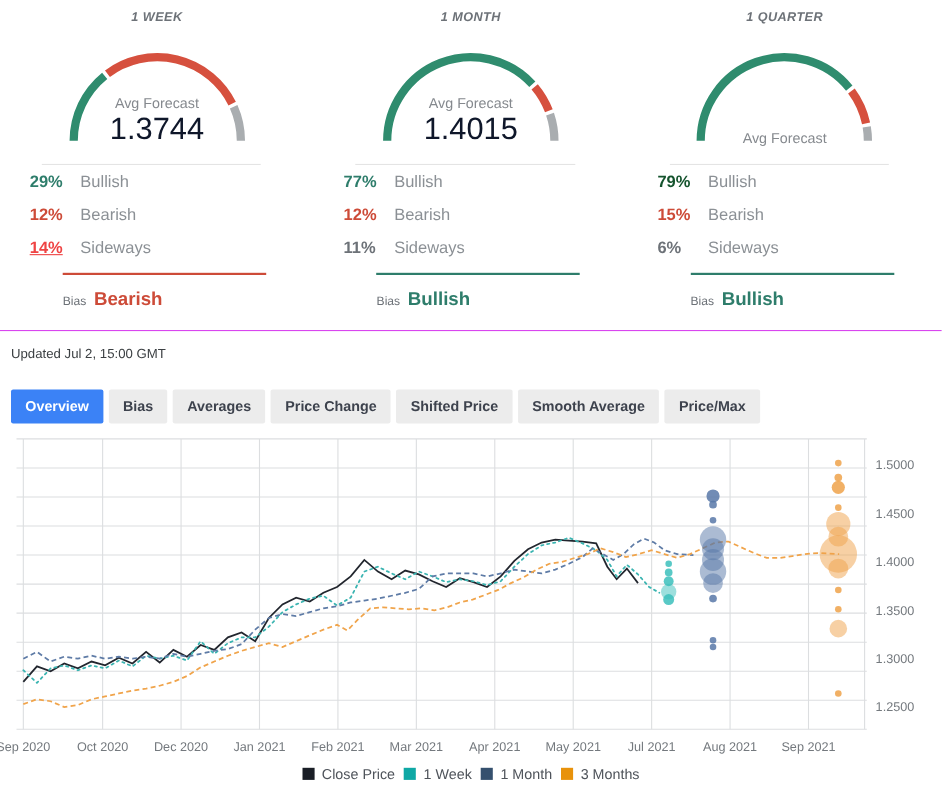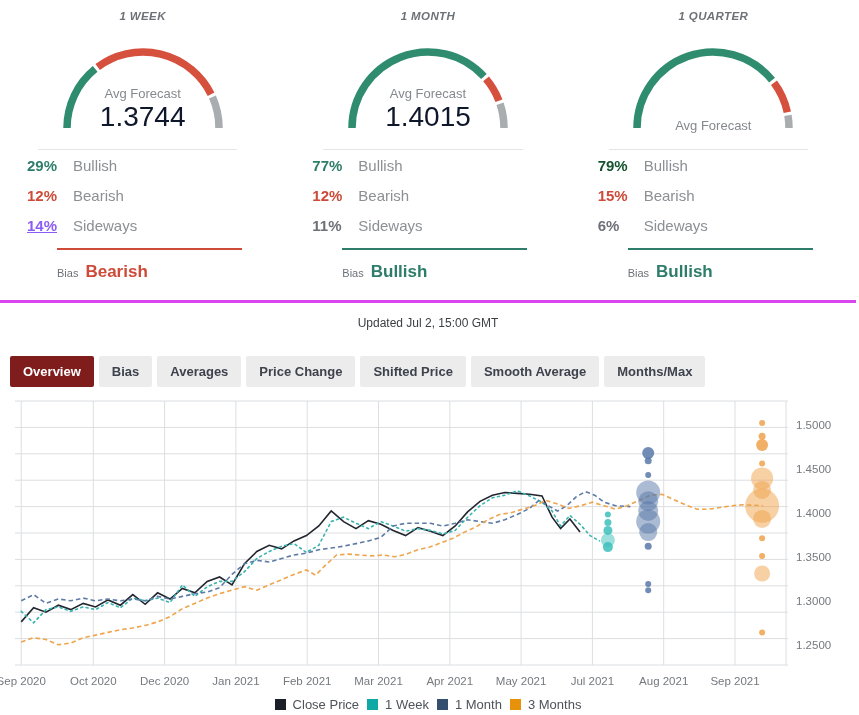--- a/index.html
+++ b/index.html
@@ -27,31 +27,31 @@
   .pct-row { display: flex; align-items: center; height: 30px; }
   .pct-value { width: 46px; font-weight: bold; font-size: 15px; }
   .pct-label { font-size: 15px; color: #8b9095; }
   .bias-divider { height: 2px; width: 185px; margin: 8px 0 0 57px; }
   .bias-row { display: flex; align-items: baseline; gap: 7px; padding-left: 57px; margin-top: 12px; }
   .bias-label { font-size: 11px; color: #6d7278; }
   .bias-value { font-size: 17px; font-weight: bold; }
 
   
   .updated {
-    margin-top: 18px; border-top: 3px solid #d946ef;
-    padding: 13px 10px 0 10px; font-size: 12px; color: #3c4043; text-align: center;
+    margin-top: 18px; border-top: 1px solid #d946ef;
+    padding: 13px 10px 0 10px; font-size: 12px; color: #3c4043;
   }
 
   
   .tabs { display: flex; gap: 5px; margin: 26px 0 0 10px; }
   .tab {
     background: #ececec; color: #3d424d; font-size: 13px; font-weight: bold;
     padding: 8px 13px; border-radius: 2px; cursor: pointer; white-space: nowrap;
   }
-  .tab.active { background: #7f1d1d; color: #ffffff; }
+  .tab.active { background: #3b82f6; color: #ffffff; }
 
   
   .chart { margin-top: 8px; }
   .legend { display: flex; justify-content: center; align-items: center; gap: 8px; margin-top: 0; }
   .legend-item { display: flex; align-items: center; gap: 7px; cursor: pointer; }
   .legend-swatch { width: 11px; height: 11px; display: inline-block; }
   .legend-label { font-size: 13px; color: #4e535a; }
 </style>
 </head>
 <body>
@@ -77,21 +77,21 @@
       <div class="pct-rows">
         <div class="pct-row">
           <span class="pct-value" style="color: rgb(46, 125, 107);">29%</span>
           <span class="pct-label">Bullish</span>
         </div>
         <div class="pct-row">
           <span class="pct-value" style="color: rgb(205, 75, 56);">12%</span>
           <span class="pct-label">Bearish</span>
         </div>
         <div class="pct-row">
-          <span class="pct-value" style="color: #8b5cf6; text-decoration: underline;">14%</span>
+          <span class="pct-value" style="color: #ef4444; text-decoration: underline;">14%</span>
           <span class="pct-label">Sideways</span>
         </div>
       </div>
       <div class="bias-divider" style="background: rgb(205, 75, 56);"></div>
       <div class="bias-row">
         <span class="bias-label">Bias</span>
         <span class="bias-value" style="color: rgb(205, 75, 56);">Bearish</span>
       </div>
     </div>
 
@@ -168,21 +168,21 @@
 
   <div class="updated">Updated Jul 2, 15:00 GMT</div>
 
   <div class="tabs">
     <span class="tab active">Overview</span>
     <span class="tab">Bias</span>
     <span class="tab">Averages</span>
     <span class="tab">Price Change</span>
     <span class="tab">Shifted Price</span>
     <span class="tab">Smooth Average</span>
-    <span class="tab">Months/Max</span>
+    <span class="tab">Price/Max</span>
   </div>
 
   <div class="chart" id="chart"><svg width="859" height="298" viewBox="0 0 859 298">
         <line x1="15" x2="788" y1="6.0" y2="6.0" stroke="#dcdee0" stroke-width="1"></line>
         <line x1="15" x2="788" y1="32.4" y2="32.4" stroke="#dcdee0" stroke-width="1"></line>
         <line x1="15" x2="788" y1="58.8" y2="58.8" stroke="#dcdee0" stroke-width="1"></line>
         <line x1="15" x2="788" y1="85.2" y2="85.2" stroke="#dcdee0" stroke-width="1"></line>
         <line x1="15" x2="788" y1="111.6" y2="111.6" stroke="#dcdee0" stroke-width="1"></line>
         <line x1="15" x2="788" y1="138.0" y2="138.0" stroke="#dcdee0" stroke-width="1"></line>
         <line x1="15" x2="788" y1="164.4" y2="164.4" stroke="#dcdee0" stroke-width="1"></line>

